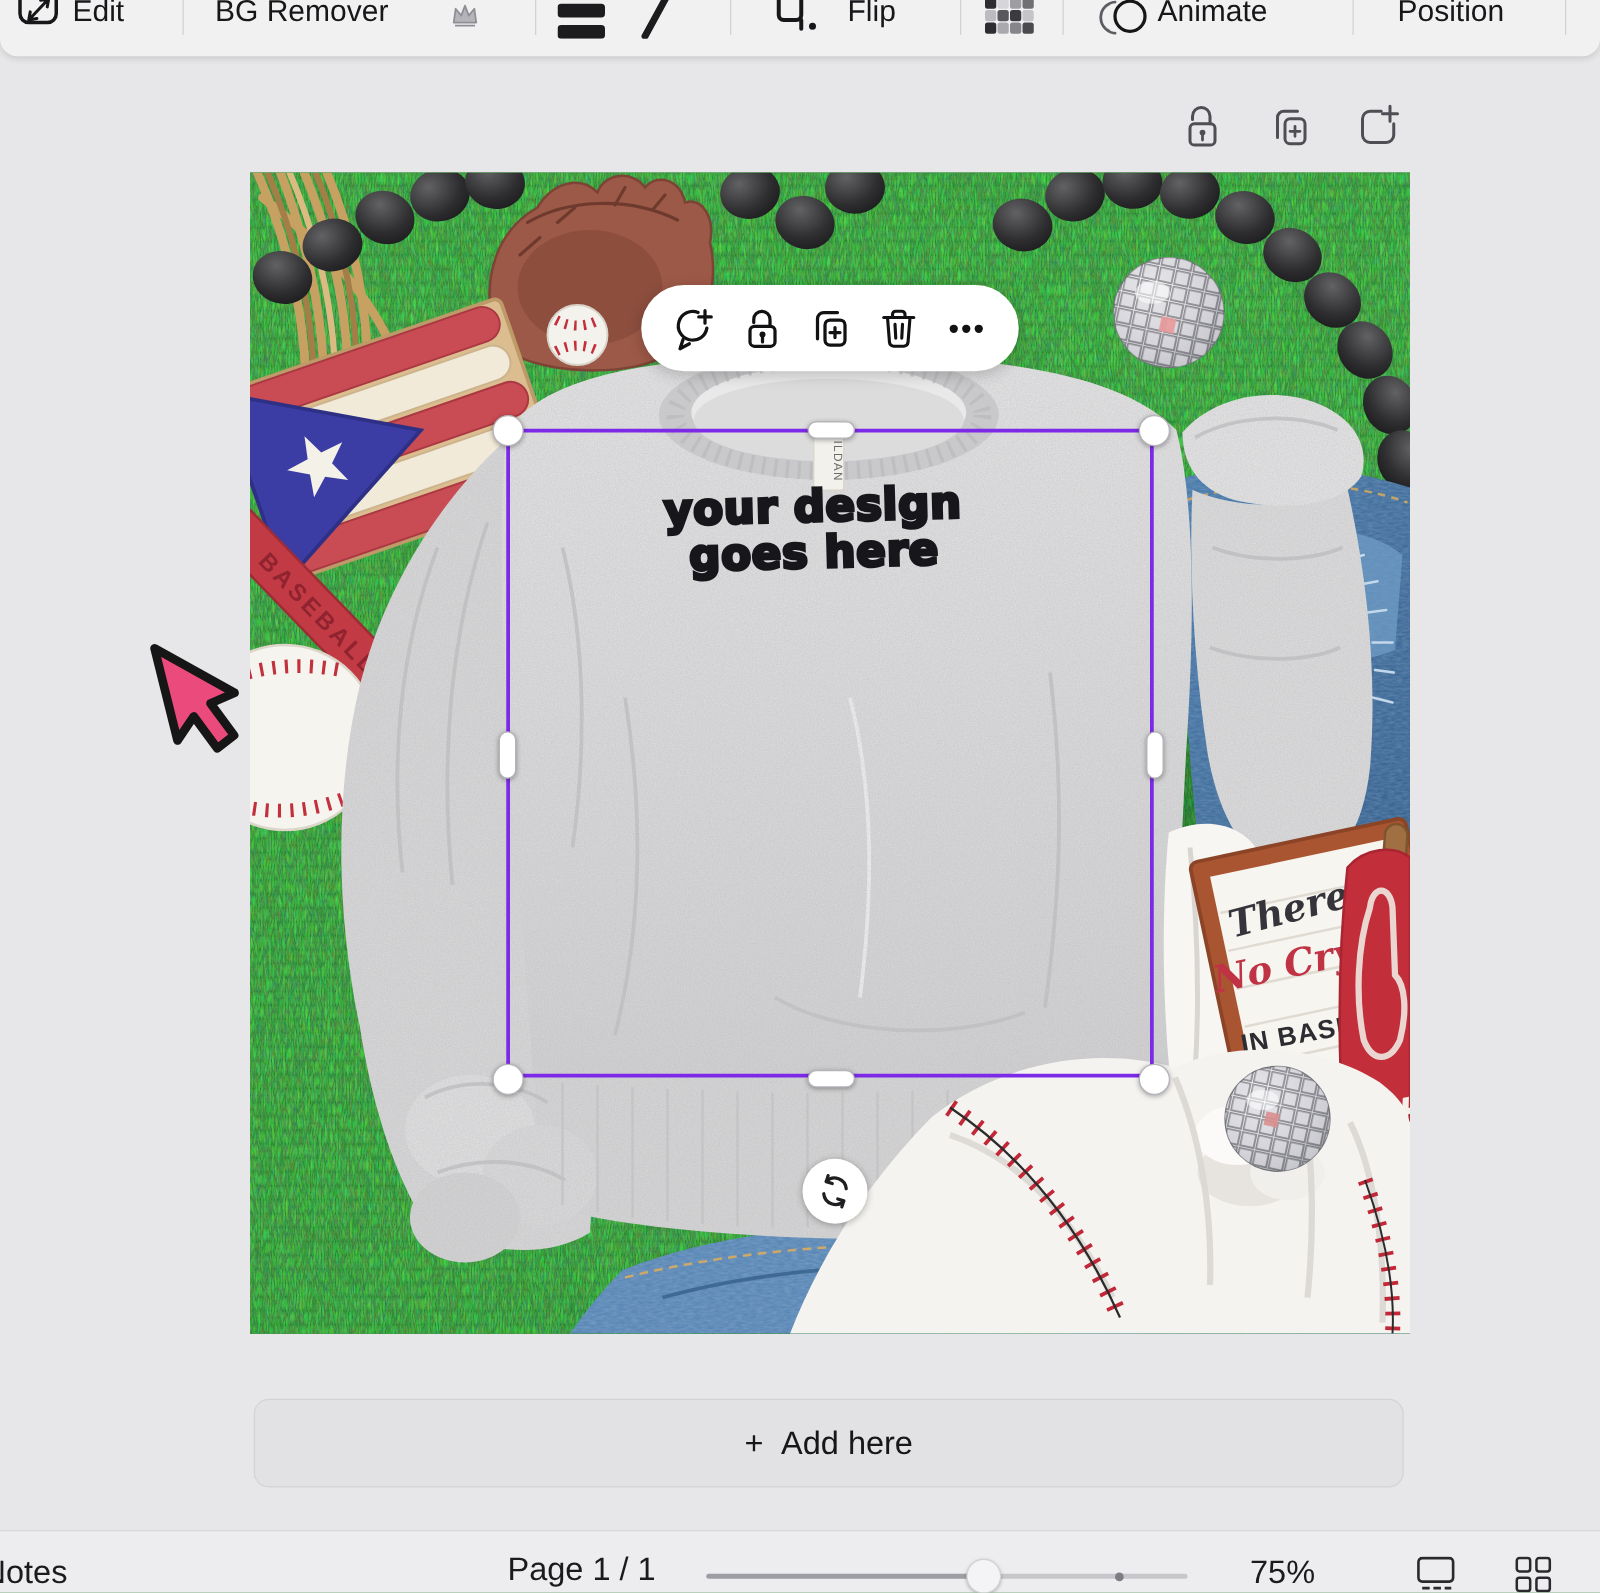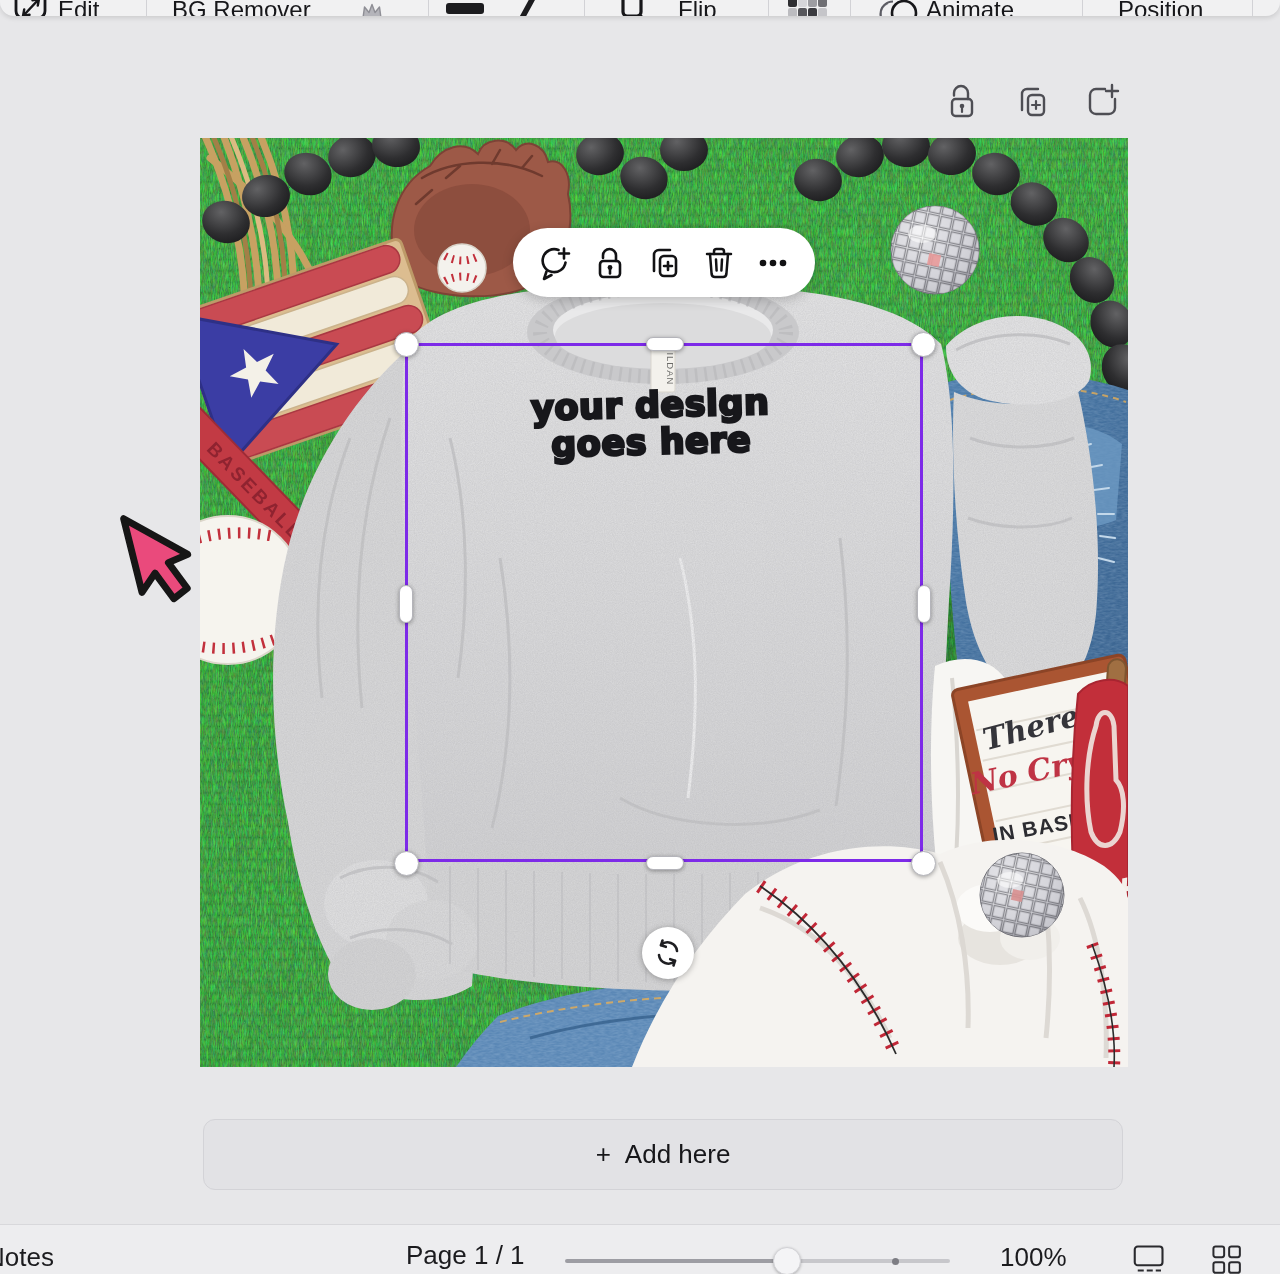--- a/index.html
+++ b/index.html
@@ -1,19 +1,19 @@
 <!DOCTYPE html>
 <html><head>
 <meta charset="utf-8">
 <style>
   html,body{margin:0;padding:0}
   body{width:1280px;height:1274px;overflow:hidden;background:#e7e7e9;font-family:"Liberation Sans",sans-serif;position:relative}
   .stage{position:absolute;inset:0}
   
-  .toolbar{position:absolute;left:0;top:0;width:1280px;height:16px;background:#f1f1f2;border-radius:0 0 14px 14px;box-shadow:0 2px 5px rgba(0,0,0,.12);z-index:30;overflow:hidden}
+  .toolbar{position:absolute;left:0;top:0;width:1280px;height:45px;background:#f1f1f2;border-radius:0 0 14px 14px;box-shadow:0 2px 5px rgba(0,0,0,.12);z-index:30;overflow:hidden}
   .tb-label{position:absolute;top:-4px;font-size:24px;font-weight:500;color:#17171a;white-space:nowrap;cursor:default}
   .tb-div{position:absolute;top:0;width:1px;height:28px;background:#d2d2d6}
   .tb-ic{position:absolute}
   
   .pagectl{position:absolute;top:82px;z-index:20}
   
   .canvas{position:absolute;left:200px;top:138px;width:928px;height:929px;overflow:hidden;background:#2a7d29;z-index:1}
   .scene{display:block}
   
   .sel-rect{position:absolute;left:405px;top:343px;width:518px;height:519px;border:3px solid #7d2ae8;box-sizing:border-box;z-index:10}
@@ -444,21 +444,21 @@
     <span>Add here</span>
   </button>
 
   <div class="footer">
     <span class="ft-txt" style="left:-14px;top:17px">Notes</span>
     <span class="ft-txt" style="left:406px;top:15px">Page 1 / 1</span>
     <div class="track" style="left:565px;top:34px;width:222px;background:#9d9da3"></div>
     <div class="track" style="left:787px;top:34px;width:163px;background:#c7c7cb"></div>
     <div class="thumb"></div>
     <div class="enddot"></div>
-    <span class="ft-txt" style="left:1000px;top:17px">100%</span>
+    <span class="ft-txt" style="left:1000px;top:17px">75%</span>
     <svg style="position:absolute;left:1128px;top:20px" width="42" height="30" viewBox="0 0 42 40" fill="none" stroke="#2a2a2e" stroke-width="2.8">
       <rect x="2" y="2" width="37" height="25" rx="4"></rect>
       <path d="M6,34 h8 M18,34 h8 M30,34 h7"></path>
     </svg>
     <svg style="position:absolute;left:1206px;top:20px" width="42" height="30" viewBox="0 0 42 42" fill="none" stroke="#2a2a2e" stroke-width="2.8">
       <rect x="2" y="2" width="15" height="15" rx="3"></rect>
         <rect x="24" y="2" width="15" height="15" rx="3"></rect>
       <rect x="2" y="24" width="15" height="15" rx="3"></rect>
         <rect x="24" y="24" width="15" height="15" rx="3"></rect>
     </svg>

